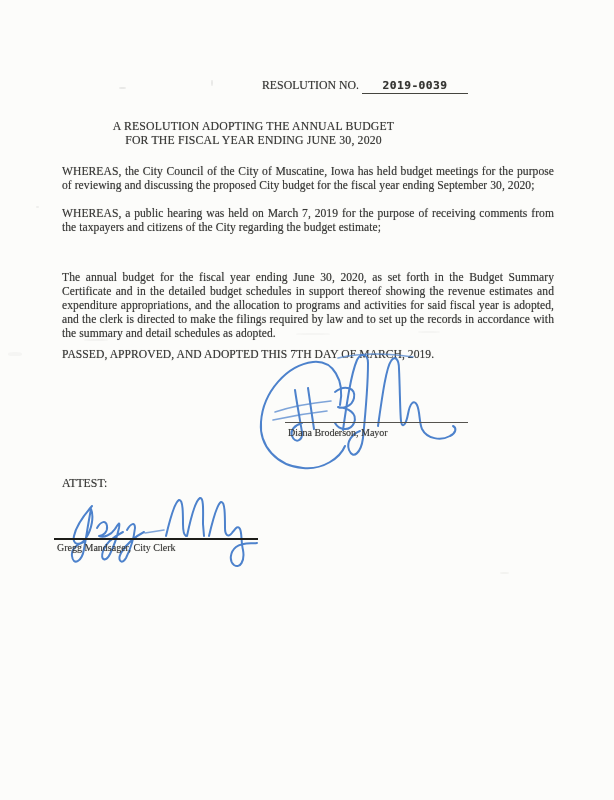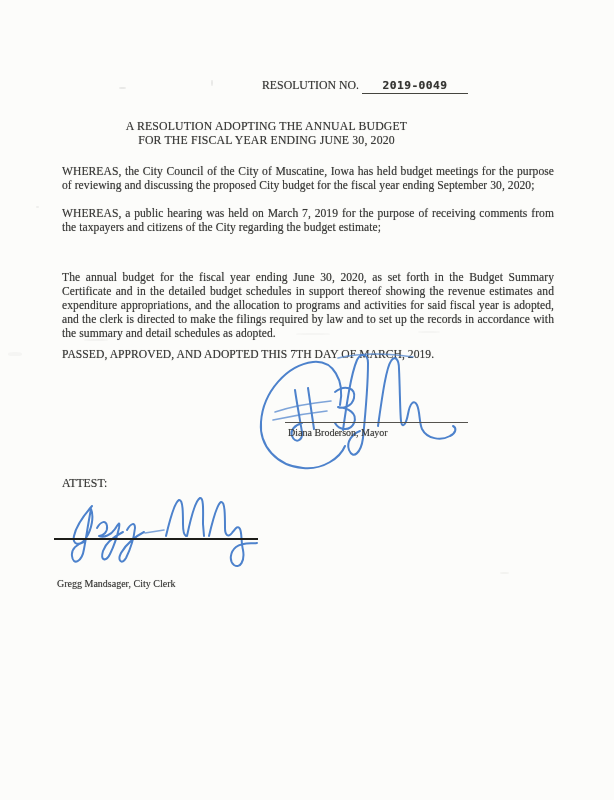--- a/index.html
+++ b/index.html
@@ -38,21 +38,20 @@
     font-weight: 600;
     letter-spacing: 0.4px;
     color: #353532;
   }
   .doc-title {
     left: 0; top: 119px; width: 507px;
     text-align: center;
     font-size: 11.8px;
     line-height: 14.4px;
     letter-spacing: 0.15px;
-    padding-left: 13px;
   }
   .body-par {
     left: 62px; width: 492px;
     font-size: 11.6px;
     line-height: 13.9px;
     text-align: justify;
     letter-spacing: 0.05px;
   }
   .single-line { text-align: left; white-space: nowrap; }
   .sig { position: absolute; }
@@ -93,21 +92,21 @@
   <div class="speck" style="left:119px; top:87px; width:7px; height:2px;"></div>
   <div class="speck" style="left:211px; top:80px; width:2px; height:6px;"></div>
   <div class="speck" style="left:36px; top:206px; width:3px; height:2px; opacity:.7;"></div>
   <div class="speck" style="left:84px; top:339px; width:24px; height:2px; opacity:.45;"></div>
   <div class="speck" style="left:296px; top:333px; width:34px; height:2px; opacity:.4;"></div>
   <div class="speck" style="left:418px; top:331px; width:22px; height:2px; opacity:.4;"></div>
   <div class="speck" style="left:500px; top:572px; width:9px; height:2px; opacity:.5;"></div>
   <div class="speck" style="left:8px; top:352px; width:14px; height:4px; opacity:.4;"></div>
 
   <div class="abs res-line scan-text">
-    <span>RESOLUTION NO.</span><span class="res-num-underline">2019-0049</span>
+    <span>RESOLUTION NO.</span><span class="res-num-underline">2019-0039</span>
   </div>
 
   <div class="abs doc-title scan-text">
     <div>A RESOLUTION ADOPTING THE ANNUAL BUDGET</div>
     <div>FOR THE FISCAL YEAR ENDING JUNE 30, 2020</div>
   </div>
 
   <div class="abs body-par scan-text" style="top:165px;">WHEREAS, the City Council of the City of Muscatine, Iowa has held budget meetings for the purpose of reviewing and discussing the proposed City budget for the fiscal year ending September 30, 2020;</div>
   <div class="abs body-par scan-text" style="top:207px;">WHEREAS, a public hearing was held on March 7, 2019 for the purpose of receiving comments from the taxpayers and citizens of the City regarding the budget estimate;</div>
   <div class="abs body-par scan-text" style="top:271px;">The annual budget for the fiscal year ending June 30, 2020, as set forth in the Budget Summary Certificate and in the detailed budget schedules in support thereof showing the revenue estimates and expenditure appropriations, and the allocation to programs and activities for said fiscal year is adopted, and the clerk is directed to make the filings required by law and to set up the records in accordance with the summary and detail schedules as adopted.</div>
@@ -132,15 +131,15 @@
   <svg class="sig" style="left:45px; top:492px;" width="230" height="85" viewBox="0 0 230 85">
     <path d="M 47,14 C 40,22 31,34 29,44 C 27,53 35,55 41,46 C 47,37 49,24 46,17 C 43,32 41,47 39,57 C 37,70 28,74 27,64 C 26,57 32,52 39,50"></path>
     <path d="M 52,36 C 56,29 61,28 62,34 C 63,40 58,44 54,44 C 59,46 66,43 70,37 C 74,31 75,29 74,36 C 72,45 69,54 65,62 C 61,70 55,69 58,59 C 61,50 70,44 78,40"></path>
     <path d="M 82,38 C 86,31 90,30 90,36 C 89,45 85,58 81,66 C 77,73 72,69 76,61 C 81,52 91,44 99,40"></path>
     <path class="lighter" d="M 100,41 L 119,38"></path>
     <path d="M 121,44 C 125,27 130,10 134,8 C 138,7 138,22 138,32 C 138,39 139,43 141,44"></path>
     <path d="M 142,44 C 146,25 151,8 155,6 C 159,5 158,21 158,32 L 159,44"></path>
     <path d="M 164,44 C 168,27 172,12 176,10 C 180,9 180,24 180,36 C 180,43 183,46 187,41 C 191,36 193,33 195,37 C 197,41 196,50 198,58 C 200,69 195,77 189,73 C 184,69 185,60 191,55 C 198,50 206,52 212,51"></path>
   </svg>
   <div class="sig-line dark" style="left:54px; top:538px; width:204px;"></div>
-  <div class="sig-name scan-text" style="left:57px; top:542px;margin-top:36px;">Gregg Mandsager, City Clerk</div>
+  <div class="sig-name scan-text" style="left:57px; top:542px;">Gregg Mandsager, City Clerk</div>
 
 </div>
 
 </body></html>

